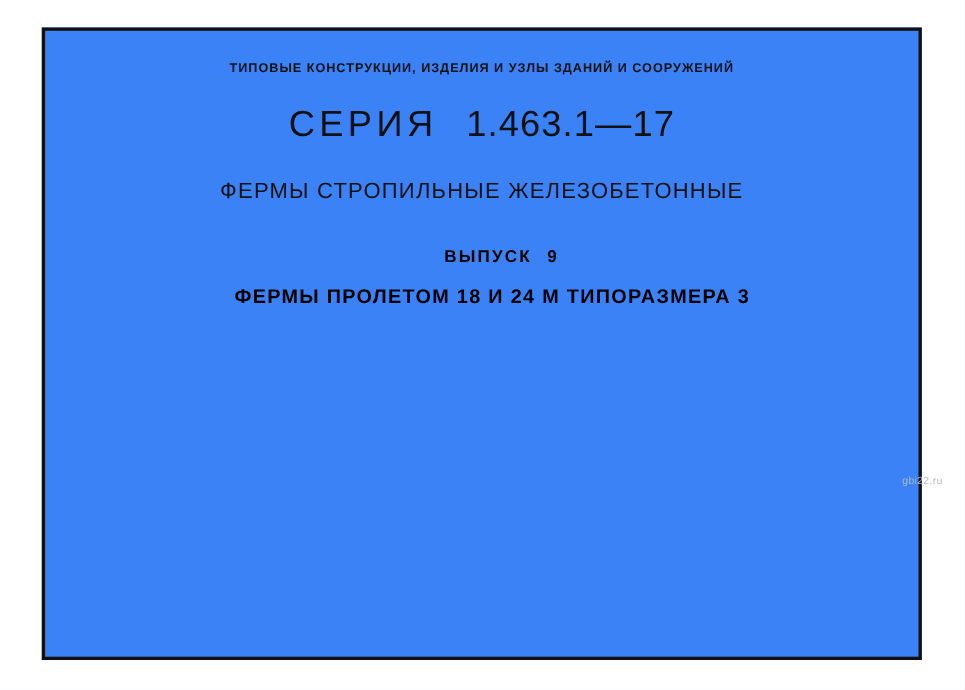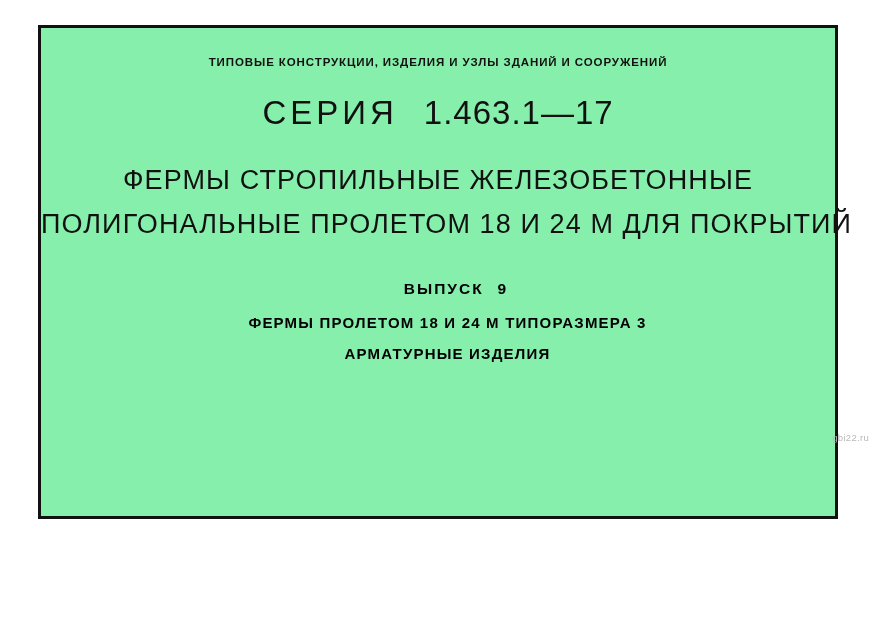--- a/index.html
+++ b/index.html
@@ -25,24 +25,24 @@
     height: 627px;
     background: #ffffff;
   }
 
   
   .frame {
     position: absolute;
     left: 38px;
     top: 25px;
     width: 800px;
-    height: 494px;
+    height: 575px;
     border: 3px solid #111111;
     box-sizing: border-box;
-    background: #86efac;
+    background: #3b82f6;
   }
 
   .content {
     position: absolute;
     left: 0;
     top: 0;
     width: 100%;
     text-align: center;
   }
 
@@ -64,21 +64,21 @@
   .series .series-word {
     letter-spacing: 4px;
   }
   .series .series-num {
     margin-left: 26px;
     letter-spacing: 1px;
   }
 
   .main-title {
     margin-top: 26px;
-    font-size: 27px;
+    font-size: 20px;
     line-height: 1.63;
     letter-spacing: 1.1px;
     text-transform: uppercase;
     color: #111111;
   }
   .main-title .line {
     display: block;
     white-space: nowrap;
   }
 
@@ -92,33 +92,33 @@
   }
   .issue .issue-num {
     margin-left: 14px;
   }
 
   .sub-lines {
     margin-top: 16px;
   }
   .sub-lines .sub-line {
     display: block;
-    font-size: 15px;
+    font-size: 18px;
     letter-spacing: 1.2px;
     font-weight: bold;
     text-transform: uppercase;
     margin-bottom: 14px;
     white-space: nowrap;
     padding-left: 19px;
   }
 
   
   .watermark {
     position: absolute;
-    right: 8px;
+    right: 20px;
     top: 432px;
     font-size: 9.5px;
     color: #b9b9b9;
     letter-spacing: 0.3px;
     font-family: "Liberation Sans", sans-serif;
   }
 </style>
 </head>
 <body>
 
@@ -128,30 +128,28 @@
     <div class="content">
 
       <div class="subtitle-top">ТИПОВЫЕ КОНСТРУКЦИИ, ИЗДЕЛИЯ И УЗЛЫ ЗДАНИЙ И СООРУЖЕНИЙ</div>
 
       <div class="series">
         <span class="series-word">СЕРИЯ</span><span class="series-num">1.463.1—17</span>
       </div>
 
       <div class="main-title">
         <span class="line">ФЕРМЫ СТРОПИЛЬНЫЕ ЖЕЛЕЗОБЕТОННЫЕ</span>
-        <span class="line">ПОЛИГОНАЛЬНЫЕ ПРОЛЕТОМ 18 И 24 м ДЛЯ ПОКРЫТИЙ</span>
       </div>
 
       <div class="issue">
         <span>ВЫПУСК</span><span class="issue-num">9</span>
       </div>
 
       <div class="sub-lines">
         <span class="sub-line">ФЕРМЫ ПРОЛЕТОМ 18 И 24 м ТИПОРАЗМЕРА 3</span>
-        <span class="sub-line">АРМАТУРНЫЕ ИЗДЕЛИЯ</span>
       </div>
 
     </div>
   </div>
 
   <div class="watermark">gbi22.ru</div>
 
 </div>
 
 </body></html>

